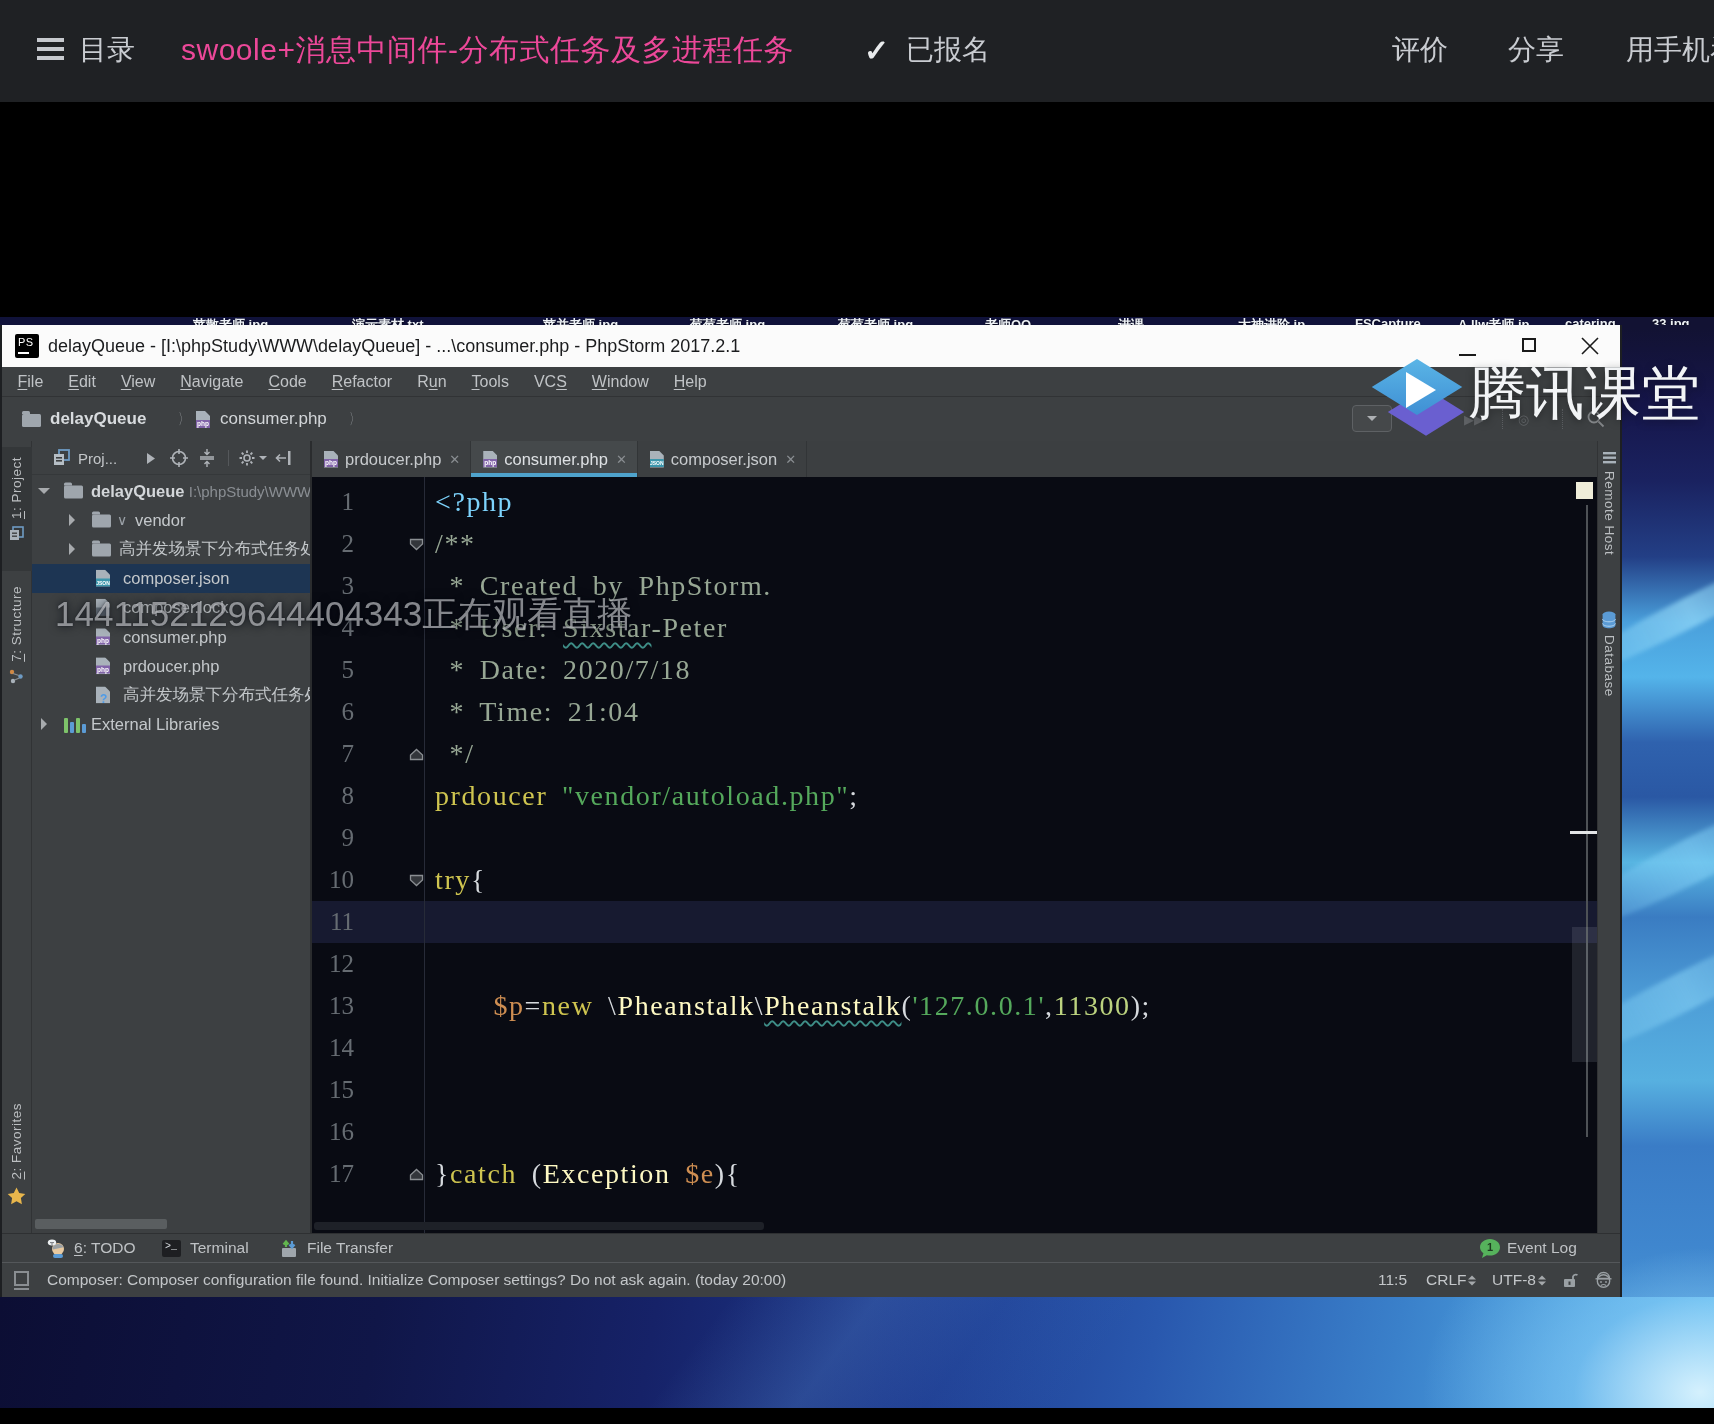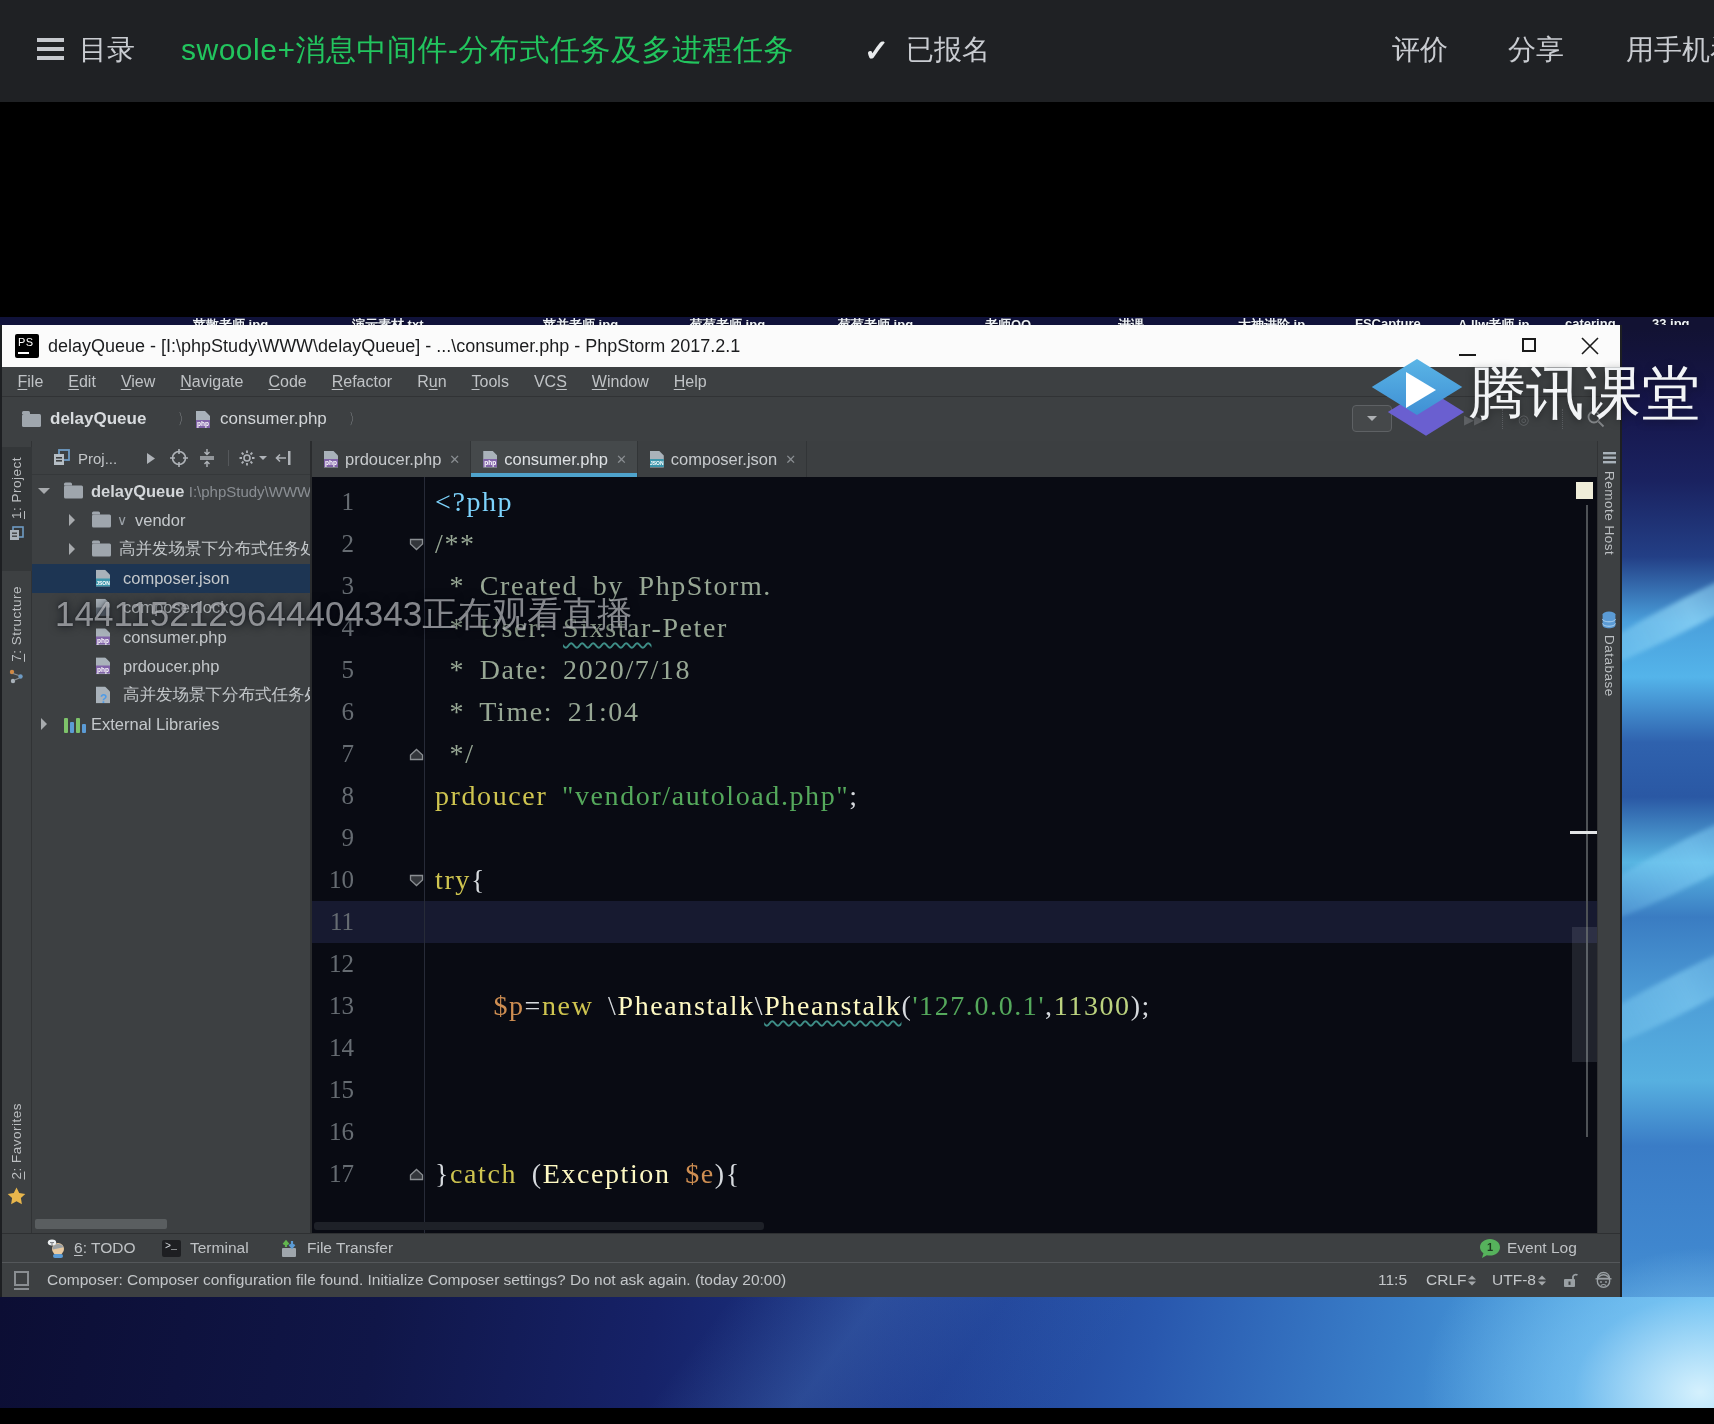--- a/index.html
+++ b/index.html
@@ -6,21 +6,21 @@
   html,body { background:#000; }
   #stage { position:relative; width:1714px; height:1424px; background:#000; overflow:hidden;
            font-family:"Liberation Sans", sans-serif; }
   .abs { position:absolute; }
 
   
   #player-bar { left:0; top:0; width:1714px; height:102px; background:#1F2124; }
   #hamburger { left:37px; top:38px; width:27px; height:22px; }
   #hamburger i { display:block; height:3.5px; background:#C6C9CE; margin-bottom:5.5px; }
   #toc-label { left:79px; top:50px; transform:translateY(-50%); font-size:28px; color:#C9CCD1; }
-  #course-title { left:181px; top:50px; transform:translateY(-50%); font-size:30px; color:#22c55e; letter-spacing:.5px;}
+  #course-title { left:181px; top:50px; transform:translateY(-50%); font-size:30px; color:#ec4899; letter-spacing:.5px;}
   #enrolled-check { left:864px; top:50px; transform:translateY(-50%); font-size:30px; color:#E9EBED; font-weight:bold;}
   #enrolled-label { left:906px; top:50px; transform:translateY(-50%); font-size:28px; color:#C9CCD1; }
   .player-action { position:absolute; top:50px; transform:translateY(-50%); font-size:28px; color:#C9CCD1; white-space:nowrap; cursor:pointer;}
 
   
   #desktop { left:0; top:317px; width:1714px; height:1091px; background:#10123a; overflow:hidden; }
   #desktop-right { position:absolute; left:1600px; top:0; width:114px; height:1091px;
     background:
       radial-gradient(ellipse 240px 210px at 102px 1078px, rgba(222,245,255,.95) 0%, rgba(140,205,248,.55) 32%, rgba(70,140,220,0) 70%),
       linear-gradient(to bottom, #121233 1%, #16164a 8%, #1a2260 15%, #233f86 22%, #4aa0dc 28%, #54b4ea 33%,

